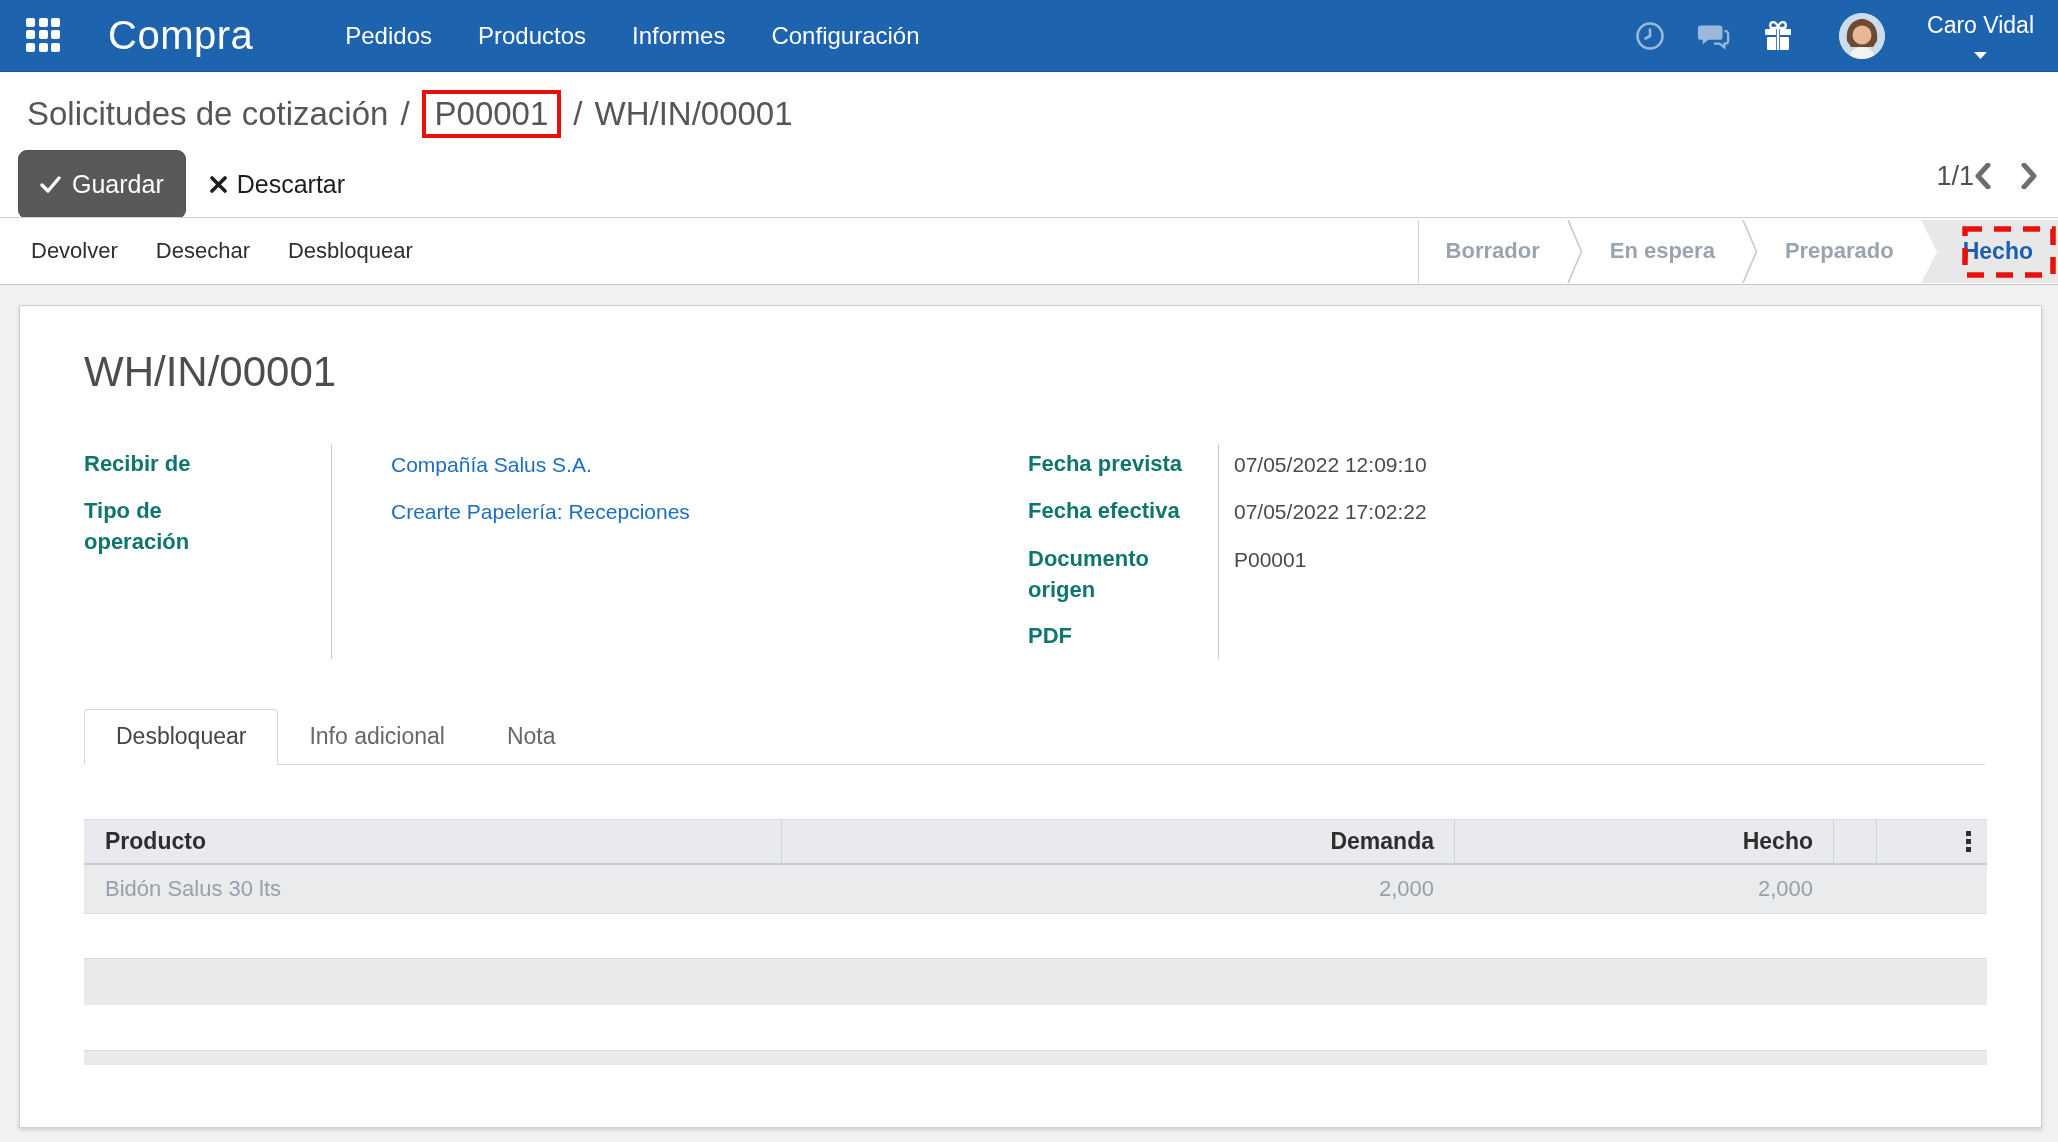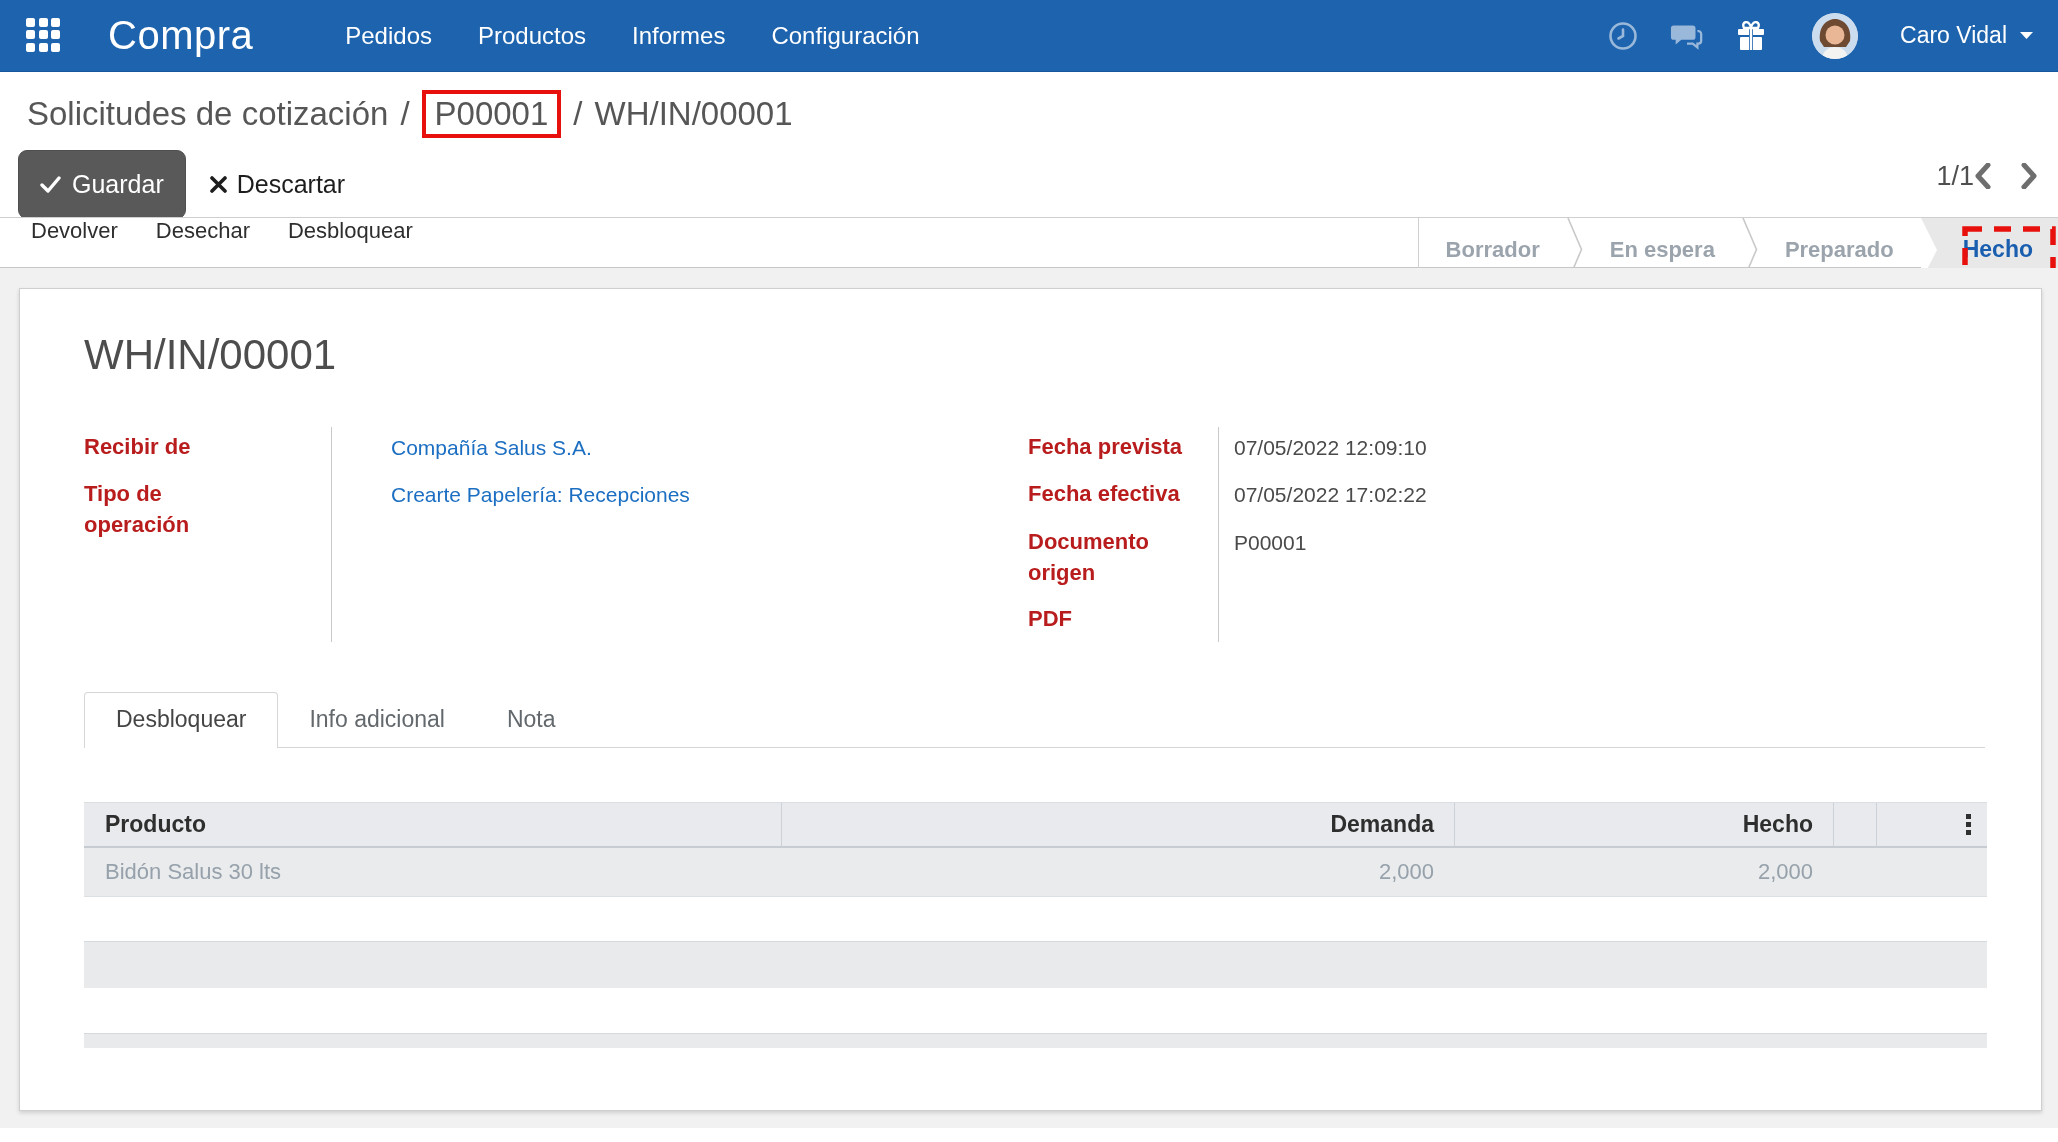--- a/index.html
+++ b/index.html
@@ -17,21 +17,21 @@
     display:flex; align-items:center; padding:0 24px 0 20px; color:#fff;
   }
   .apps-grid { width:36px; height:36px; display:grid; grid-template-columns:repeat(3,9px); grid-template-rows:repeat(3,9px); gap:3.5px; cursor:pointer; margin-left:6px; }
   .apps-grid i { background:#fff; border-radius:2px; }
   .brand { font-size:40px; font-weight:400; letter-spacing:.5px; margin-left:46px; cursor:pointer; }
   .nav-menu { display:flex; align-items:center; margin-left:92px; gap:46px; }
   .nav-item { font-size:24px; cursor:pointer; white-space:nowrap; }
   .nav-right { margin-left:auto; display:flex; align-items:center; gap:30px; }
   .nav-icon { width:34px; height:34px; display:flex; align-items:center; justify-content:center; cursor:pointer; }
   .avatar { width:46px; height:46px; border-radius:50%; overflow:hidden; background:#c9d8e8; flex:0 0 auto; cursor:pointer; margin-left:14px; }
-  .user-name { font-size:23px; margin-left:12px; cursor:pointer; display:flex; align-items:center; gap:12px; }
+  .user-name { font-size:23px; margin-left:12px; cursor:pointer; display:flex; align-items:center; gap:12px;flex-direction:column; }
 
   
   .control-panel { position:relative; height:145px; background:#fff; }
   .breadcrumb { position:absolute; top:18px; left:27px; font-size:33px; color:#565656; display:flex; align-items:center; white-space:nowrap; }
   .breadcrumb .sep { margin:0 12px; }
   .crumb-link { cursor:pointer; }
   .anno-red-box { border:4px solid #e8100c; padding:1px 9px; display:inline-block; }
   .btn-row { position:absolute; top:78px; left:18px; display:flex; align-items:center; gap:16px; }
   .btn-save {
     height:69px; background:#595959; color:#fff; border:1px solid #4f4f4f; border-radius:9px;
@@ -39,22 +39,22 @@
     font-family:inherit;
   }
   .btn-discard { height:52px; display:flex; align-items:center; gap:10px; font-size:25px; color:#1d1d1d; cursor:pointer; background:none; border:none; font-family:inherit; padding:0 8px; }
   .pager { position:absolute; top:78px; right:20px; height:52px; display:flex; align-items:center; }
   .pager-value { font-size:27px; color:#4f4f4f; cursor:pointer; }
   .pager-nav { display:flex; align-items:center; gap:30px; }
   .pager-btn { cursor:pointer; display:flex; align-items:center; }
 
   
   .statusbar {
-    height:51px; background:#fff; border-top:1px solid #cfcfcf; border-bottom:1px solid #c6c6c6;
-    display:flex; align-items:flex-start; justify-content:space-between; position:relative;
+    height:68px; background:#fff; border-top:1px solid #cfcfcf; border-bottom:1px solid #c6c6c6;
+    display:flex; align-items:center; justify-content:space-between; position:relative;
   }
   .sb-buttons { display:flex; align-items:center; padding-left:31px; gap:38px; }
   .sb-btn { font-size:22px; color:#2e2e2e; cursor:pointer; background:none; border:none; font-family:inherit; }
   .pipeline { display:flex; align-items:stretch; border-left:1px solid #d0d0d0; }
   .state { display:flex; align-items:center; padding:0 27px; font-size:22px; font-weight:700; color:#9ba4ad; cursor:pointer; white-space:nowrap; }
   .state-sep { display:flex; align-items:center; }
   .state-done {
     position:relative; background:#e8e8e8; color:#1a5eb0; padding:0 25px 0 42px; display:flex; align-items:center;
     font-size:23px; font-weight:700; cursor:pointer;
   }
@@ -73,21 +73,21 @@
   }
   .sheet-title { margin-top:42px; font-size:42px; font-weight:400; color:#4d4d4d; }
 
   .field-groups { display:flex; margin-top:46px; }
   .o-group { display:grid; position:relative; align-content:start; }
   .o-group.left { width:944px; grid-template-columns:247px 1fr; }
   .o-group.right { flex:1; grid-template-columns:190px 1fr; }
   .o-group::before { content:''; position:absolute; top:2px; bottom:2px; width:1px; background:#c9c9c9; }
   .o-group.left::before { left:247px; }
   .o-group.right::before { left:190px; }
-  .o-label { font-size:22px; font-weight:700; color:#b91c1c; padding:7px 0 9px 0; line-height:1.4; }
+  .o-label { font-size:22px; font-weight:700; color:#0f766e; padding:7px 0 9px 0; line-height:1.4; }
   .o-group.left .o-label { padding-right:68px; }
   .o-group.right .o-label { padding-right:20px; }
   .o-value { font-size:21px; color:#4a4a4a; padding:8px 0 9px 24px; line-height:1.45; }
   .o-group.right .o-value { padding-left:16px; }
   .o-link { color:#1b6ec2; cursor:pointer;margin-left:36px; }
 
   
   .tabs { display:flex; align-items:flex-end; margin-top:48px; border-bottom:1px solid #d6d6d6; height:56px; }
   .tab { font-size:23px; color:#63686c; padding:13px 31px 14px; cursor:pointer; white-space:nowrap; }
   .tab.active {

